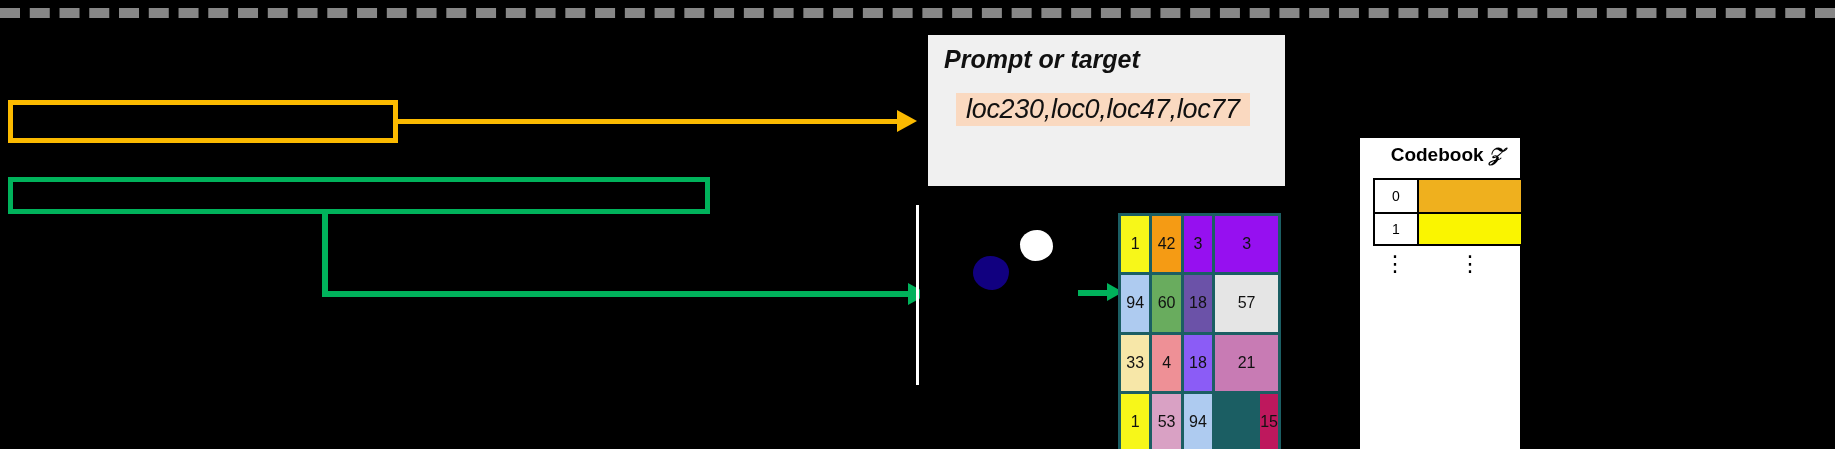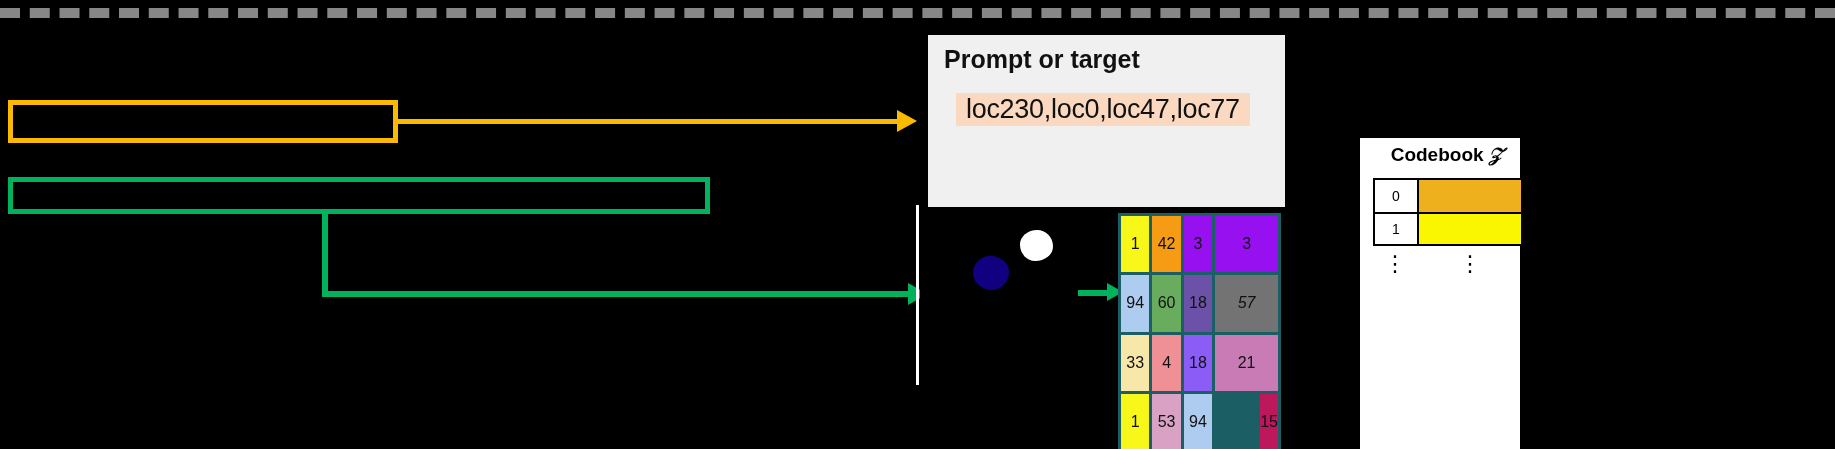--- a/index.html
+++ b/index.html
@@ -27,21 +27,21 @@
   #green-v{left:322px;top:209px;width:6px;height:88px;background:#00B25B;}
   #green-h{left:322px;top:291px;width:592px;height:6px;background:#00B25B;}
   #green-arrow-head{left:908px;top:283px;width:0;height:0;
     border-left:20px solid #00B25B;border-top:11px solid transparent;
     border-bottom:11px solid transparent;}
 
   
   #divider{left:916px;top:205px;width:3px;height:180px;background:#ffffff;}
 
   
-  #prompt-panel{left:928px;top:35px;width:357px;height:172px;background:#F0F0F0;}
+  #prompt-panel{left:928px;top:35px;width:357px;height:151px;background:#F0F0F0;font-style:italic;}
   #prompt-title{position:absolute;left:16px;top:10px;font-size:25px;font-weight:bold;color:#111;}
   #prompt-value{position:absolute;left:28px;top:58px;font-size:27px;color:#111;
     background:#FAD9C0;padding:1px 10px;white-space:nowrap;letter-spacing:-0.3px;}
 
   
   #image-region{left:920px;top:208px;width:195px;height:175px;background:#000;}
   #blob-dark{position:absolute;left:53px;top:48px;width:36px;height:34px;
     background:#110080;border-radius:48% 52% 46% 54% / 50% 46% 54% 50%;}
   #blob-white{position:absolute;left:100px;top:22px;width:33px;height:31px;
     background:#ffffff;border-radius:52% 48% 54% 46% / 47% 53% 47% 53%;}
@@ -106,21 +106,21 @@
 <div class="abs" id="mini-green-head"></div>
 
 <div class="abs" id="token-grid">
     <div class="cell" style="background: rgb(247, 247, 25);">1</div>
     <div class="cell" style="background: rgb(245, 155, 20);">42</div>
     <div class="cell" style="background: rgb(150, 16, 240);">3</div>
     <div class="cell" style="background: rgb(150, 16, 240);">3</div>
     <div class="cell" style="background: rgb(174, 203, 240);">94</div>
     <div class="cell" style="background: rgb(105, 172, 94);">60</div>
     <div class="cell" style="background: rgb(107, 82, 168);">18</div>
-    <div class="cell" style="background: #737373; font-style: italic;">57</div>
+    <div class="cell" style="background: #e5e5e5;">57</div>
     <div class="cell" style="background: rgb(247, 231, 168);">33</div>
     <div class="cell" style="background: rgb(238, 144, 150);">4</div>
     <div class="cell" style="background: #8b5cf6;">18</div>
     <div class="cell" style="background: rgb(200, 123, 180);">21</div>
     <div class="cell" style="background: rgb(247, 247, 25);">1</div>
     <div class="cell" style="background: rgb(217, 161, 196);">53</div>
     <div class="cell" style="background: rgb(174, 203, 240);">94</div>
     <div class="cell" style="background: #be185d; margin-left: 45px;">15</div>
   </div>
 

